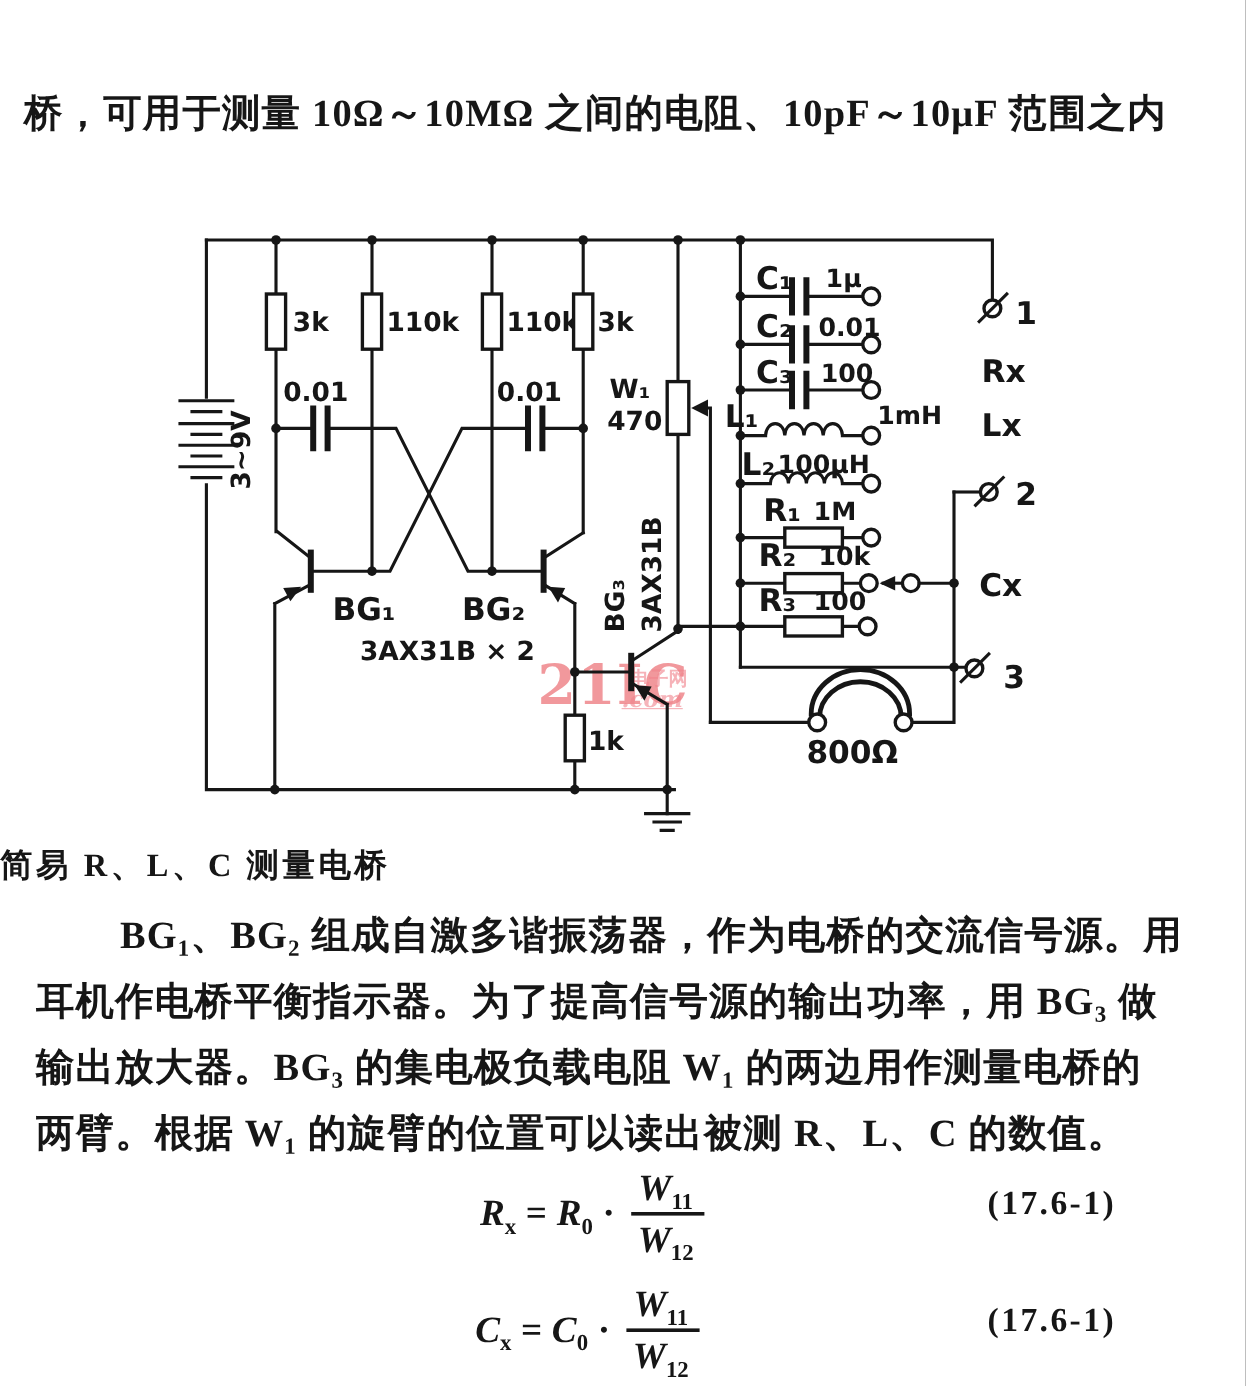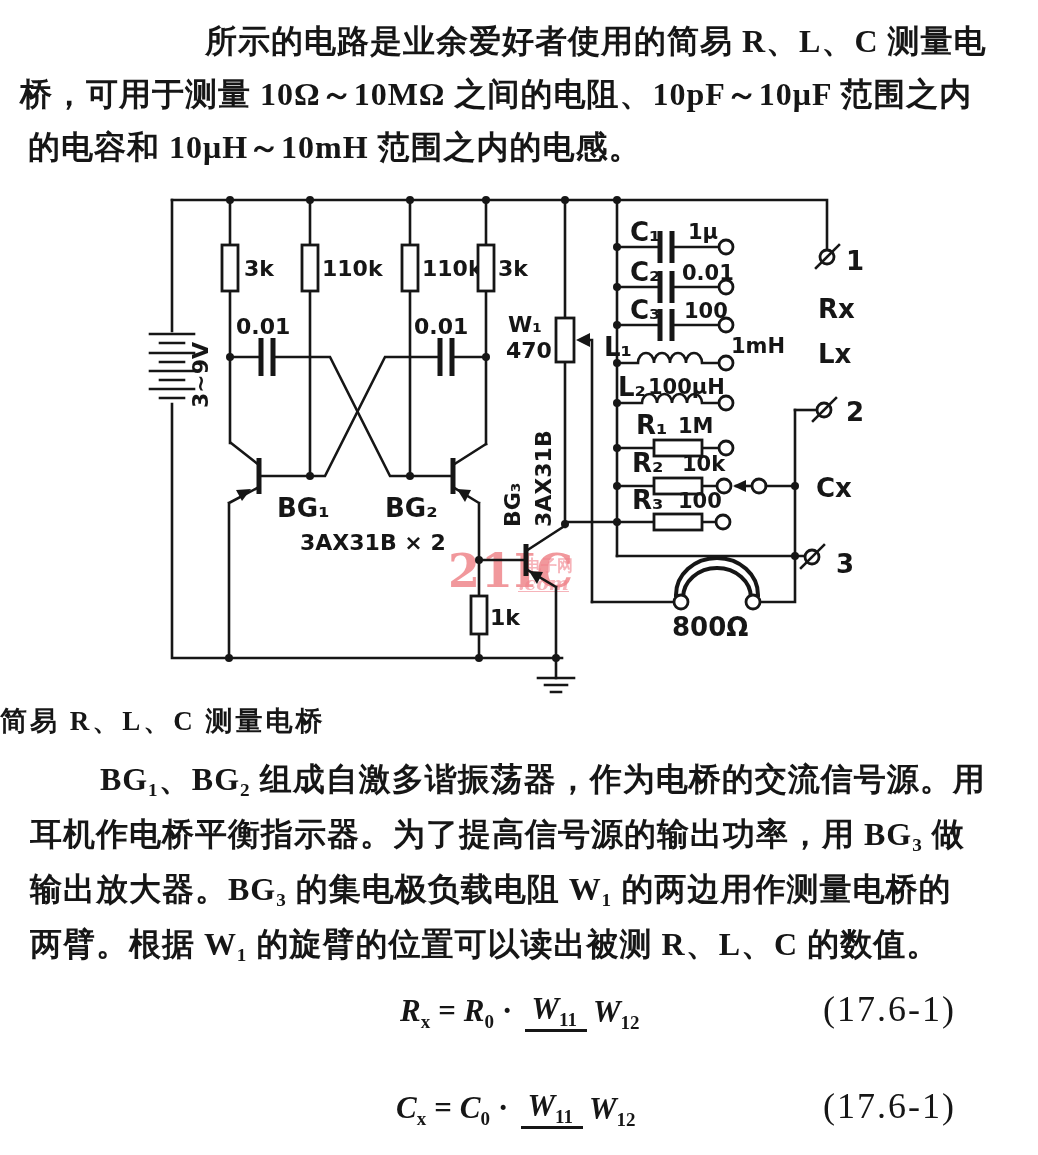--- a/index.html
+++ b/index.html
@@ -26,34 +26,32 @@
   .tri{fill:#161616;stroke:none;}
   .lbl{font-family:"DejaVu Sans","Liberation Sans",sans-serif;font-weight:700;
        font-size:22px;fill:#161616;}
   .lbl.big{font-size:26px;}
   .lbl.sm{font-size:21px;}
   
   .formula{position:absolute;display:flex;align-items:center;gap:8px;height:90px;z-index:3;
            font-family:"Liberation Serif","DejaVu Serif",serif;font-weight:600;font-size:31px;}
   .formula .it{font-style:italic;}
   .formula sub{font-size:19px;line-height:0;}
-  .frac{display:inline-flex;flex-direction:row;align-items:center;margin-left:5px;}
+  .frac{display:inline-flex;flex-direction:column;align-items:center;margin-left:5px;}
   .frac .num{border-bottom:3px solid #161616;padding:0 10px 2px 6px;}
   .frac .den{padding:2px 10px 0 6px;}
-  .eqno{position:absolute;font-weight:400;font-size:36px;letter-spacing:2px;z-index:3;
+  .eqno{position:absolute;font-weight:700;font-size:28px;letter-spacing:2px;z-index:3;
         font-family:"Liberation Serif","DejaVu Serif",serif;}
 </style>
 </head>
 <body>
 
 <div id="page">
 
-  <div class="txtline" style="left:205px;top:20px">所示的电路是业余爱好者使用的简易 R、L、C 测量电</div>
   <div class="txtline" style="left:20px;top:73px">桥，可用于测量 10Ω～10MΩ 之间的电阻、10pF～10μF 范围之内</div>
-  <div class="txtline" style="left:28px;top:126px">的电容和 10μH～10mH 范围之内的电感。</div>
 
   <div id="wm">
     <span class="brand">21IC</span>
     <span class="site">电子网</span>
     <span class="suffix">.com</span>
   </div>
 
   <svg id="schem" width="1038" height="1155" viewBox="0 0 1038 1155">
 
     <g>

